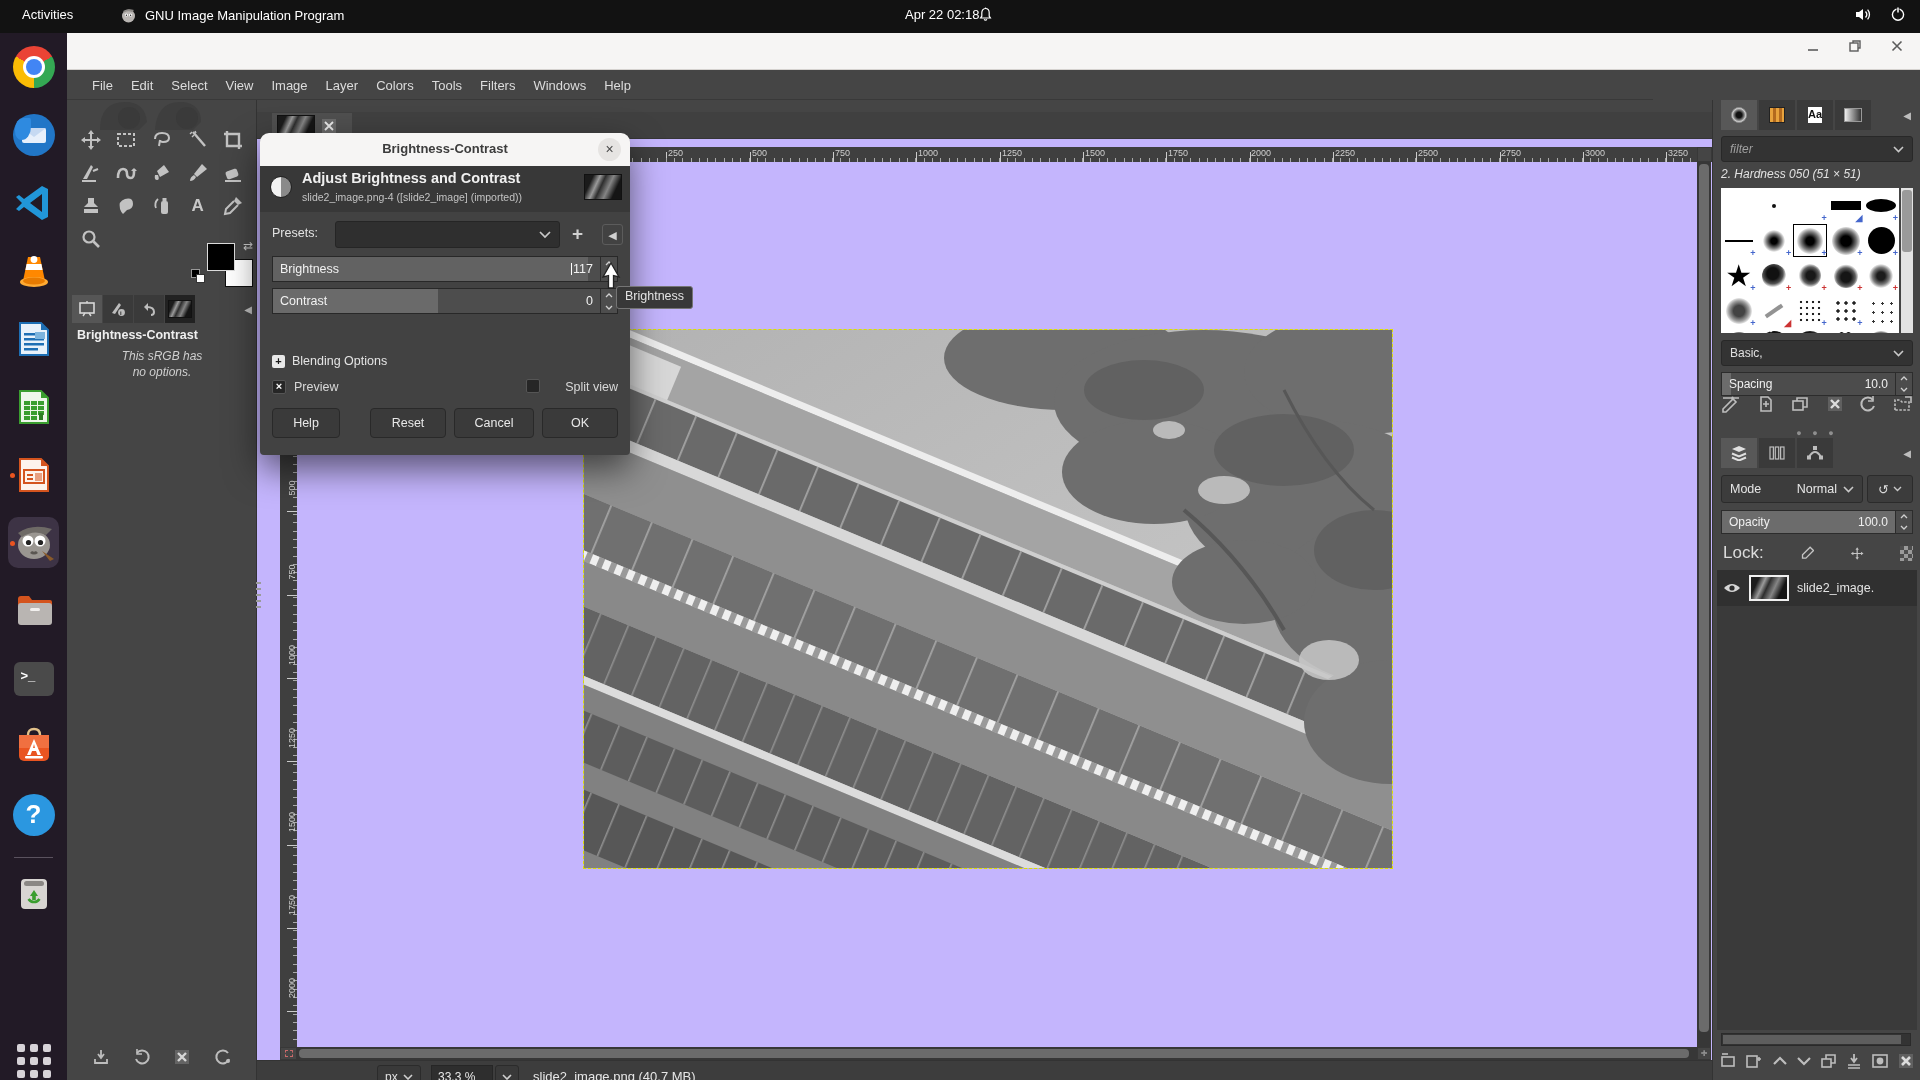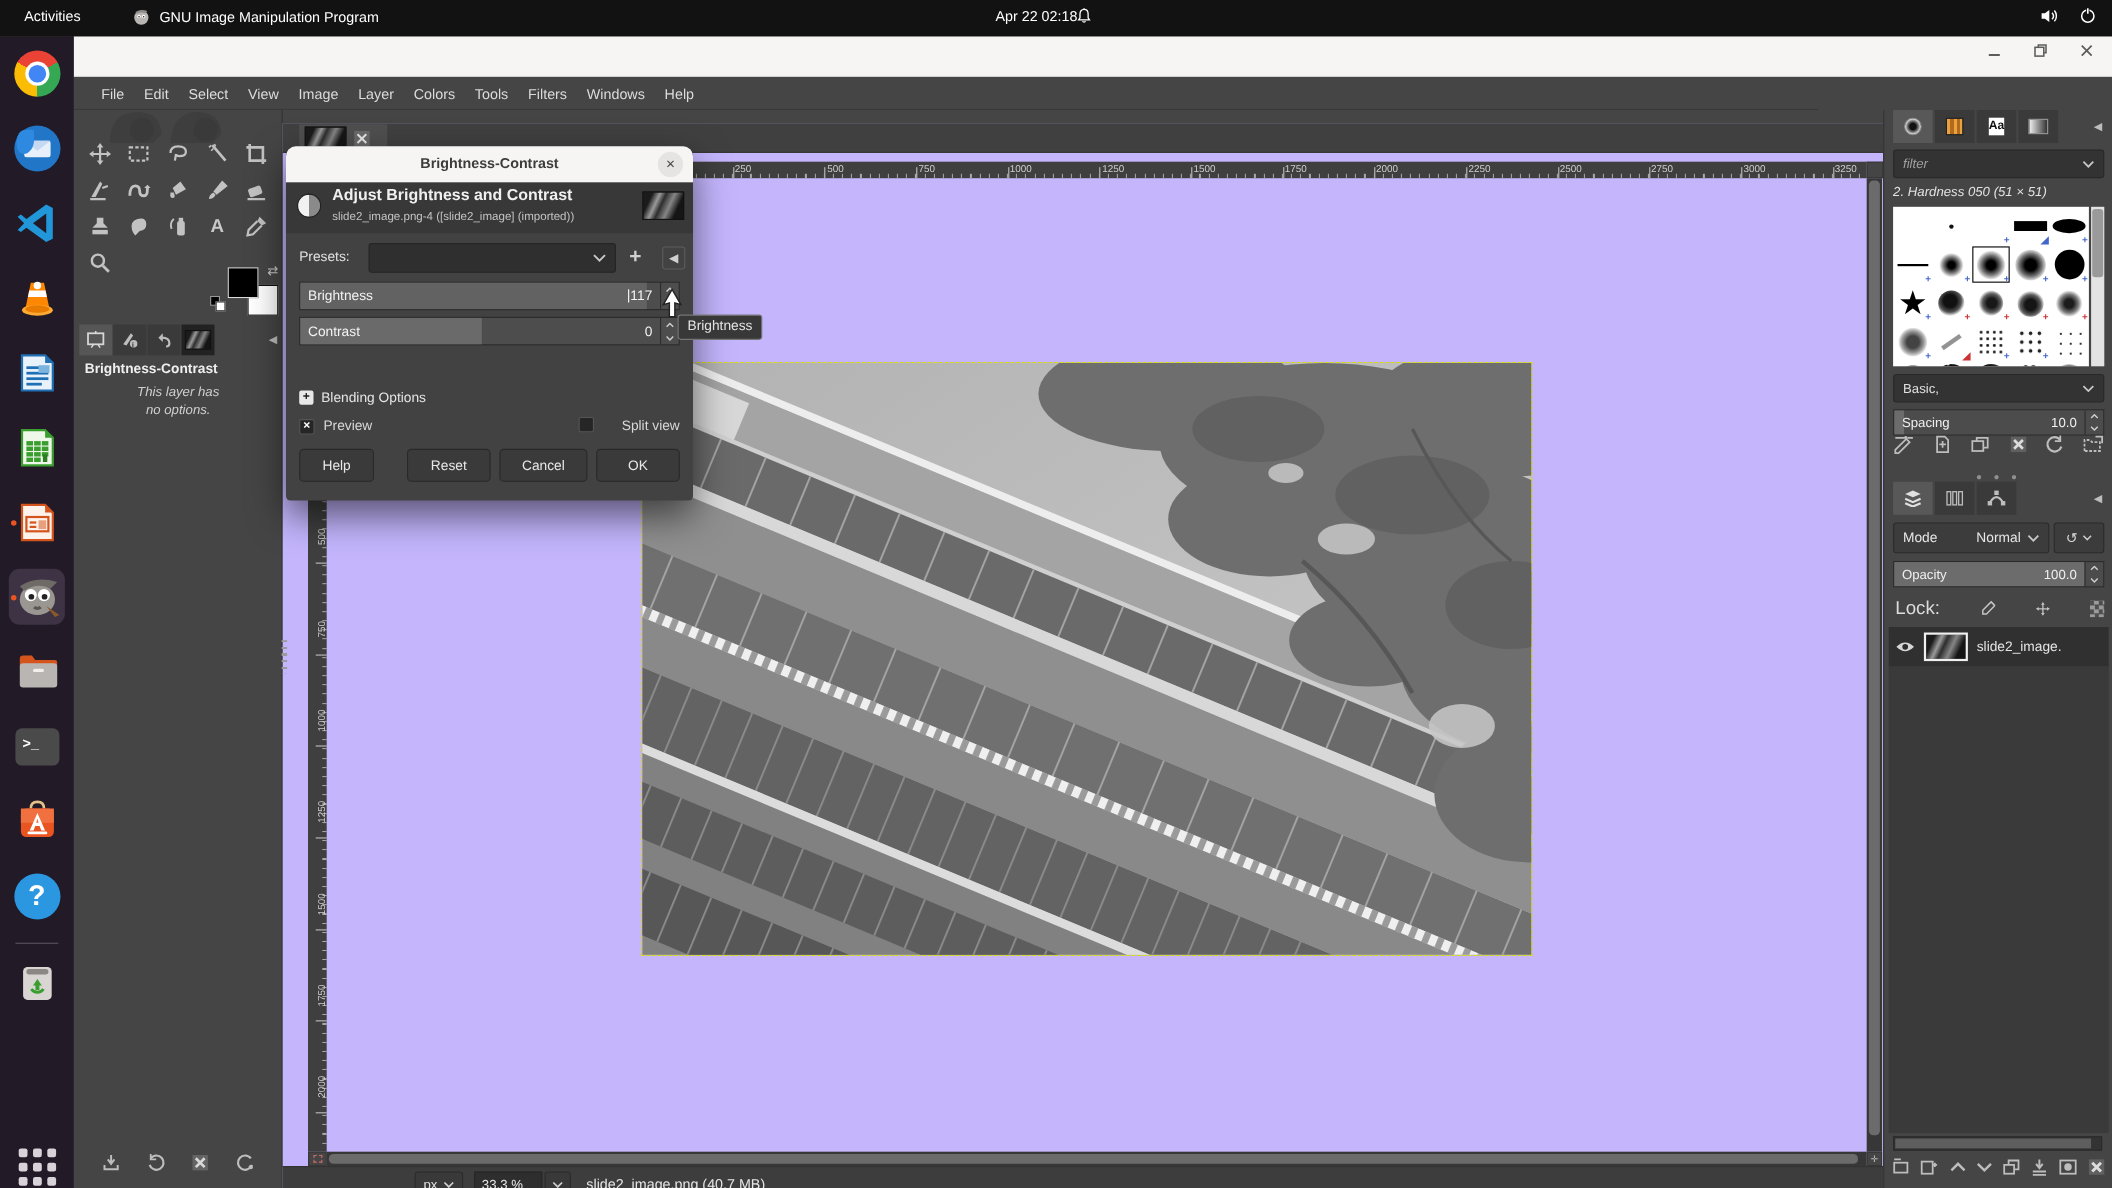--- a/index.html
+++ b/index.html
@@ -475,21 +475,21 @@
             <path d="M7 7 Q14 7 14 12 Q14 15 11 15" fill="none" stroke="#bdbdbd" stroke-width="2"></path>
           </svg>
         </div>
       <div class="dtab dark">
           <div class="mini-thumb" style="width:24px;height:18px"></div>
         </div>
       <span class="tab-menu-btn">◀</span>
     </div>
     <div class="tool-title">Brightness-Contrast</div>
     <div class="tool-noopt">
-      <span>This layer has</span><br>
+      <span>This sRGB has</span><br>
       <span>no options.</span>
     </div>
     <div class="toolbox-footer">
       <svg class="ico" width="18" height="18" viewBox="0 0 18 18">
           <path d="M9 2 L9 9 M6 6 L9 10 L12 6" fill="none" stroke="#bdbdbd" stroke-width="1.8"></path>
           <path d="M3 11 L3 15 L15 15 L15 11" fill="none" stroke="#bdbdbd" stroke-width="1.8"></path>
         </svg>
       <svg class="ico" width="18" height="18" viewBox="0 0 18 18">
           <path d="M4 5 A6.5 6.5 0 1 1 3 11" fill="none" stroke="#bdbdbd" stroke-width="2"></path>
           <path d="M4 1 L4 6 L9 6" fill="none" stroke="#bdbdbd" stroke-width="1.6"></path>

